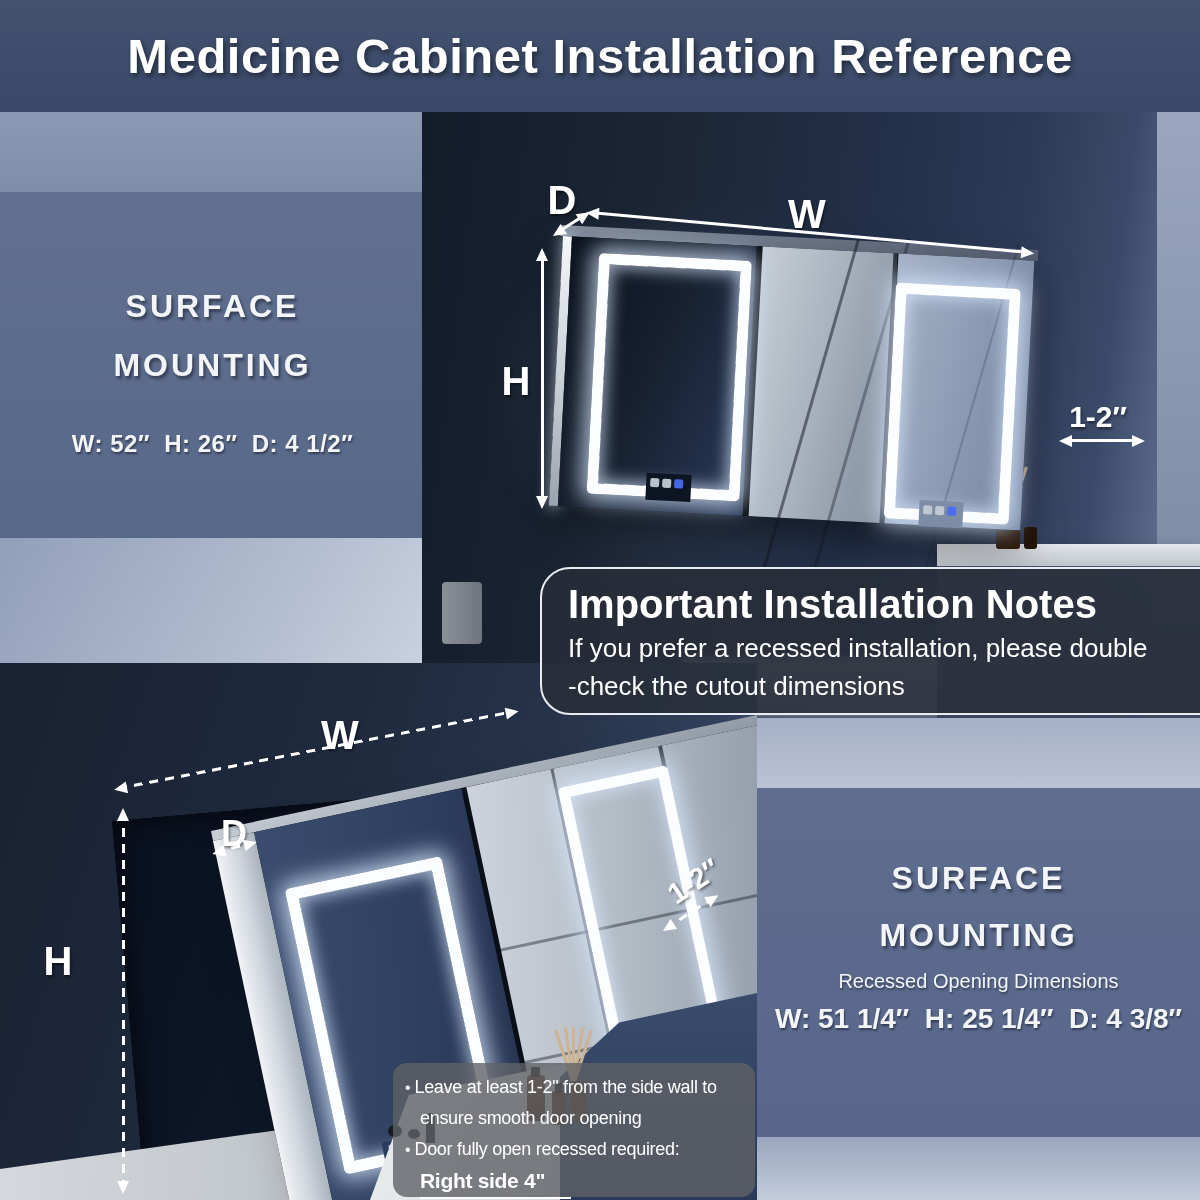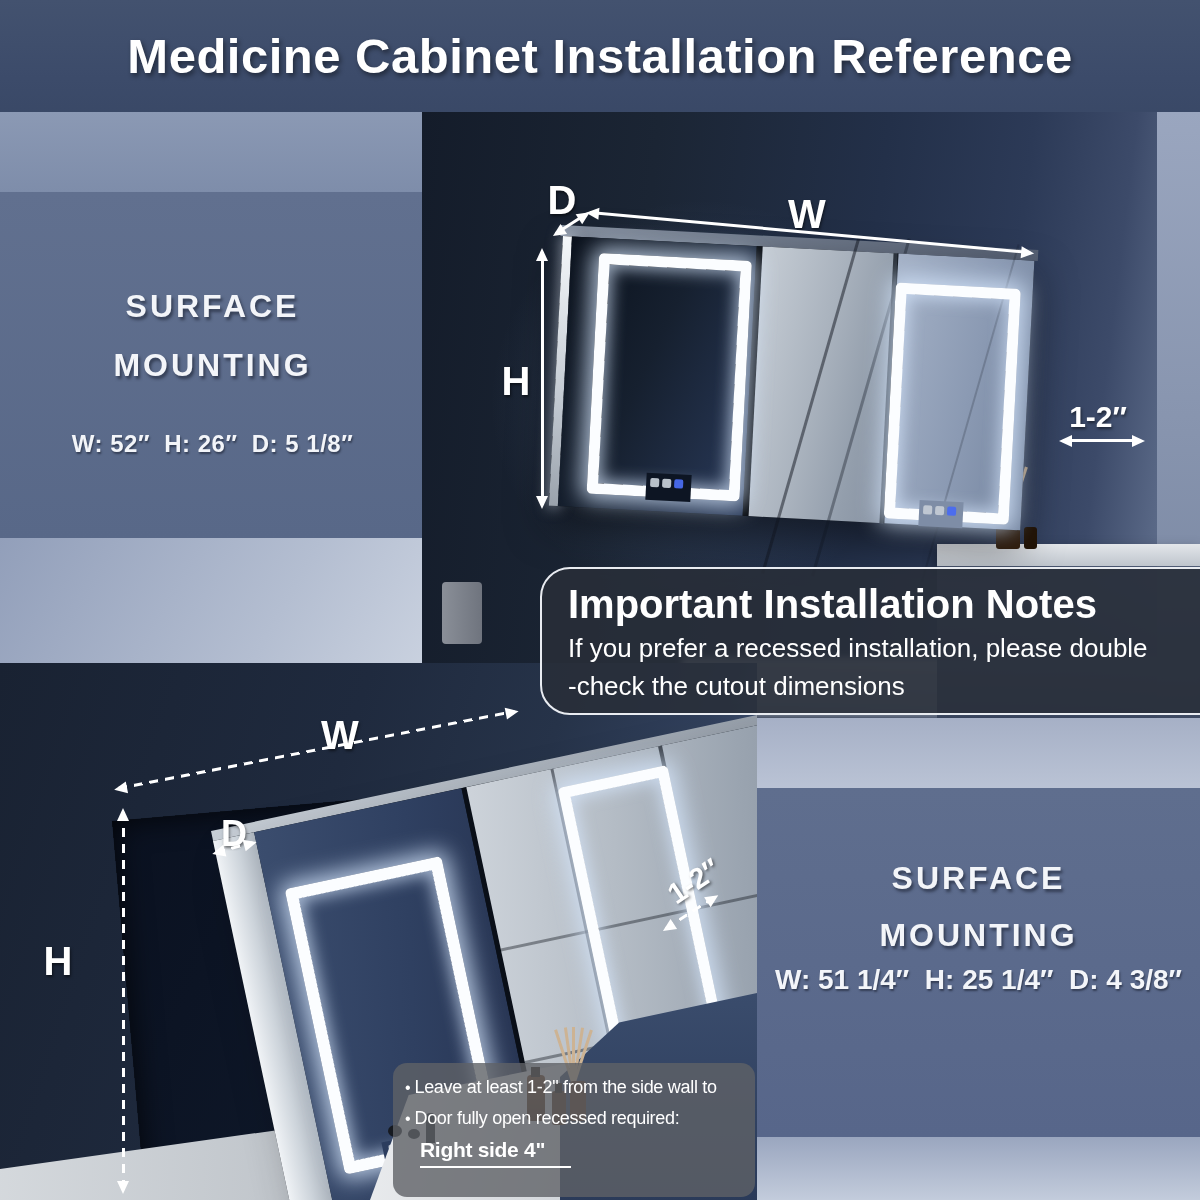--- a/index.html
+++ b/index.html
@@ -213,21 +213,21 @@
 <body>
 
 <div id="header" class="abs">
   <div class="t">Medicine Cabinet Installation Reference</div>
 </div>
 
 <div id="band-l-top" class="abs"></div>
 <div id="surface-panel" class="abs">
   <div class="l1">SURFACE</div>
   <div class="l2">MOUNTING</div>
-  <div class="dims pre">W: 52″  H: 26″  D: 5 1/8″</div>
+  <div class="dims pre">W: 52″  H: 26″  D: 4 1/2″</div>
 </div>
 <div id="band-l-bot" class="abs"></div>
 <div id="patch-light" class="abs"></div>
 
 <div id="photo-top" class="abs">
   <div class="abs fill pt-wall"></div>
   <div class="abs pt-strip"></div>
   <div class="abs pt-glow"></div>
   <div class="abs pt-headboard"></div>
   <div class="abs pt-bed"></div>
@@ -363,27 +363,29 @@
   <div class="arr dash" id="arr-b-g">
       <span class="hL"></span>
       <span class="hR"></span>
     </div>
 </div>
 
 <div id="band-r-top" class="abs"></div>
 <div id="recessed-panel" class="abs">
   <div class="l1">SURFACE</div>
   <div class="l2">MOUNTING</div>
+  <div class="sub">Recessed Opening Dimensions</div>
   <div class="dims pre">W: 51 1/4″  H: 25 1/4″  D: 4 3/8″</div>
 </div>
 <div id="band-r-bot" class="abs"></div>
 
 <div id="notes-panel" class="abs">
   <div class="t">Important Installation Notes</div>
   <div class="b">If you prefer a recessed installation, please double</div>
   <div class="b">-check the cutout dimensions</div>
 </div>
 
 <div id="notes-box" class="abs">
   <div class="row bullet">Leave at least 1-2" from the side wall to</div>
+  <div class="row ind">ensure smooth door opening</div>
   <div class="row bullet">Door fully open recessed required:</div>
   <div class="row ind"><span class="emph">Right side 4"</span></div>
 </div>
 
 </body></html>

